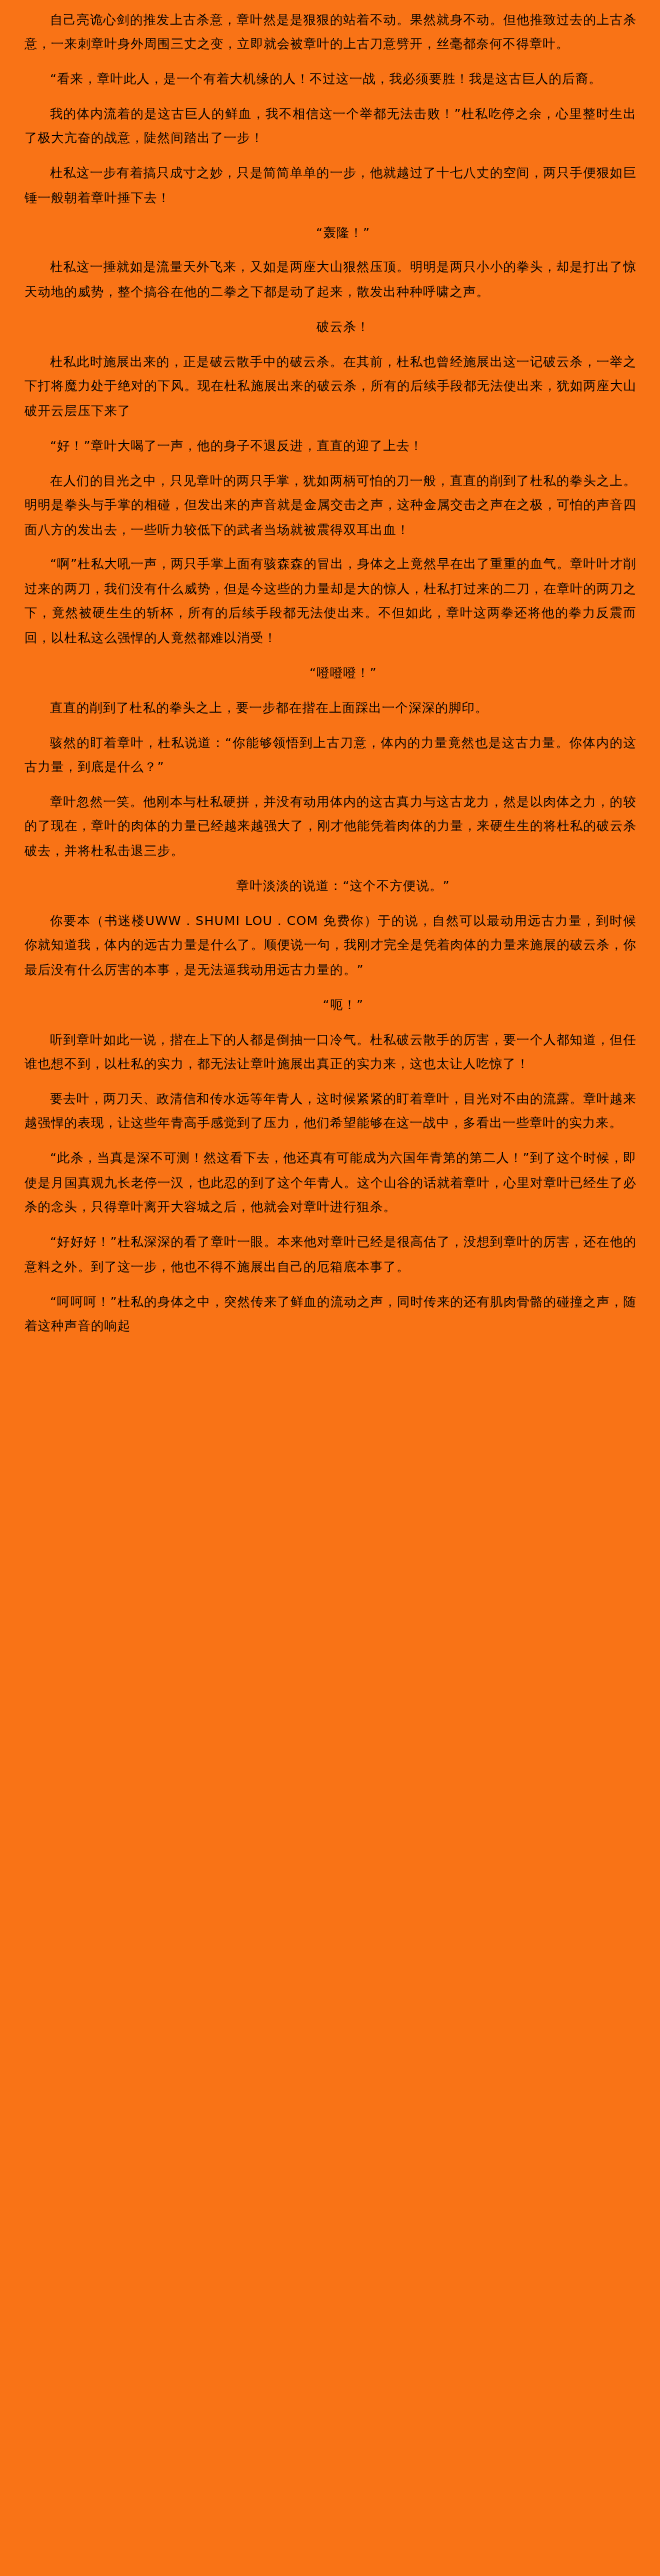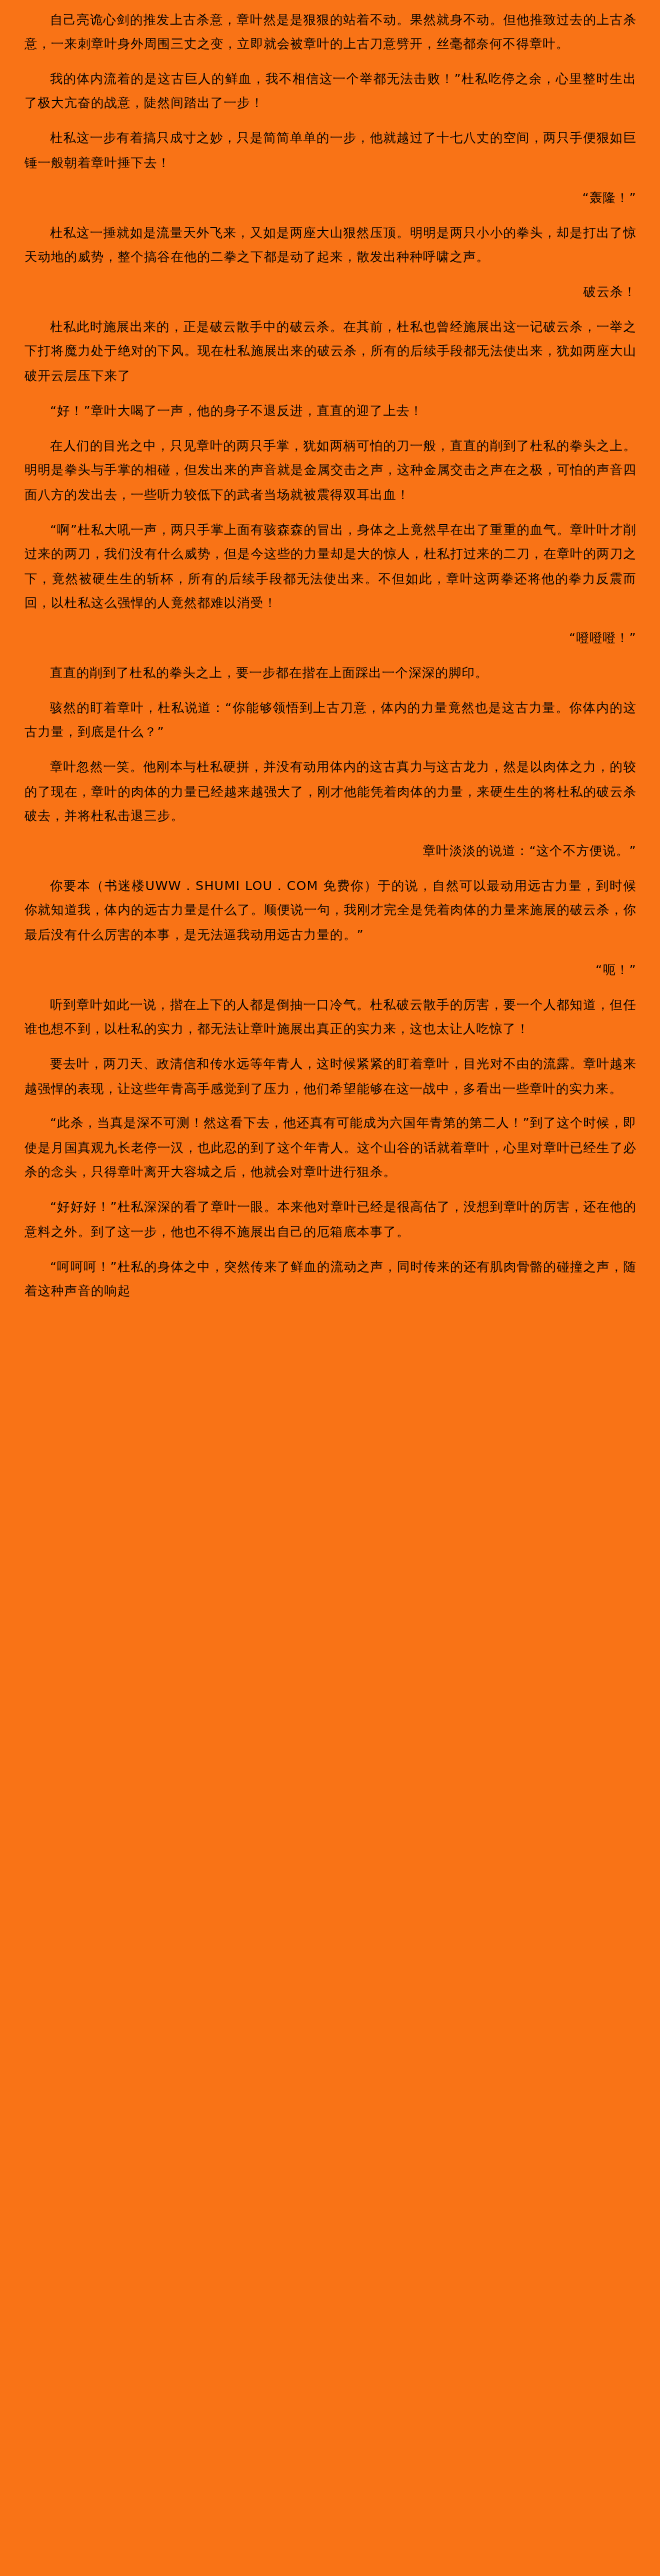--- a/index.html
+++ b/index.html
@@ -25,28 +25,29 @@
     line-height: 24.5px;
     text-align: justify;
     text-justify: inter-ideograph;
     margin: 0 0 10.4px 0;
     letter-spacing: 0.6px;
   }
   .indent {
     text-indent: 2em;
   }
   .para.short {
-    text-align: right;
+    text-align: center;
   }
 </style>
 </head>
 <body>
 
 <div id="page">
   <p class="para indent">自己亮诡心剑的推发上古杀意，章叶然是是狠狠的站着不动。果然就身不动。但他推致过去的上古杀意，一来刺章叶身外周围三丈之变，立即就会被章叶的上古刀意劈开，丝毫都奈何不得章叶。</p>
+  <p class="para indent">“看来，章叶此人，是一个有着大机缘的人！不过这一战，我必须要胜！我是这古巨人的后裔。</p>
   <p class="para indent">我的体内流着的是这古巨人的鲜血，我不相信这一个举都无法击败！”杜私吃停之余，心里整时生出了极大亢奋的战意，陡然间踏出了一步！</p>
   <p class="para indent">杜私这一步有着搞只成寸之妙，只是简简单单的一步，他就越过了十七八丈的空间，两只手便狠如巨锤一般朝着章叶捶下去！</p>
   <p class="para indent short">“轰隆！”</p>
   <p class="para indent">杜私这一捶就如是流量天外飞来，又如是两座大山狠然压顶。明明是两只小小的拳头，却是打出了惊天动地的威势，整个搞谷在他的二拳之下都是动了起来，散发出种种呼啸之声。</p>
   <p class="para indent short">破云杀！</p>
   <p class="para indent">杜私此时施展出来的，正是破云散手中的破云杀。在其前，杜私也曾经施展出这一记破云杀，一举之下打将魔力处于绝对的下风。现在杜私施展出来的破云杀，所有的后续手段都无法使出来，犹如两座大山破开云层压下来了</p>
   <p class="para indent">“好！”章叶大喝了一声，他的身子不退反进，直直的迎了上去！</p>
   <p class="para indent">在人们的目光之中，只见章叶的两只手掌，犹如两柄可怕的刀一般，直直的削到了杜私的拳头之上。明明是拳头与手掌的相碰，但发出来的声音就是金属交击之声，这种金属交击之声在之极，可怕的声音四面八方的发出去，一些听力较低下的武者当场就被震得双耳出血！</p>
   <p class="para indent">“啊”杜私大吼一声，两只手掌上面有骇森森的冒出，身体之上竟然早在出了重重的血气。章叶叶才削过来的两刀，我们没有什么威势，但是今这些的力量却是大的惊人，杜私打过来的二刀，在章叶的两刀之下，竟然被硬生生的斩杯，所有的后续手段都无法使出来。不但如此，章叶这两拳还将他的拳力反震而回，以杜私这么强悍的人竟然都难以消受！</p>
   <p class="para indent short">“噔噔噔！”</p>

